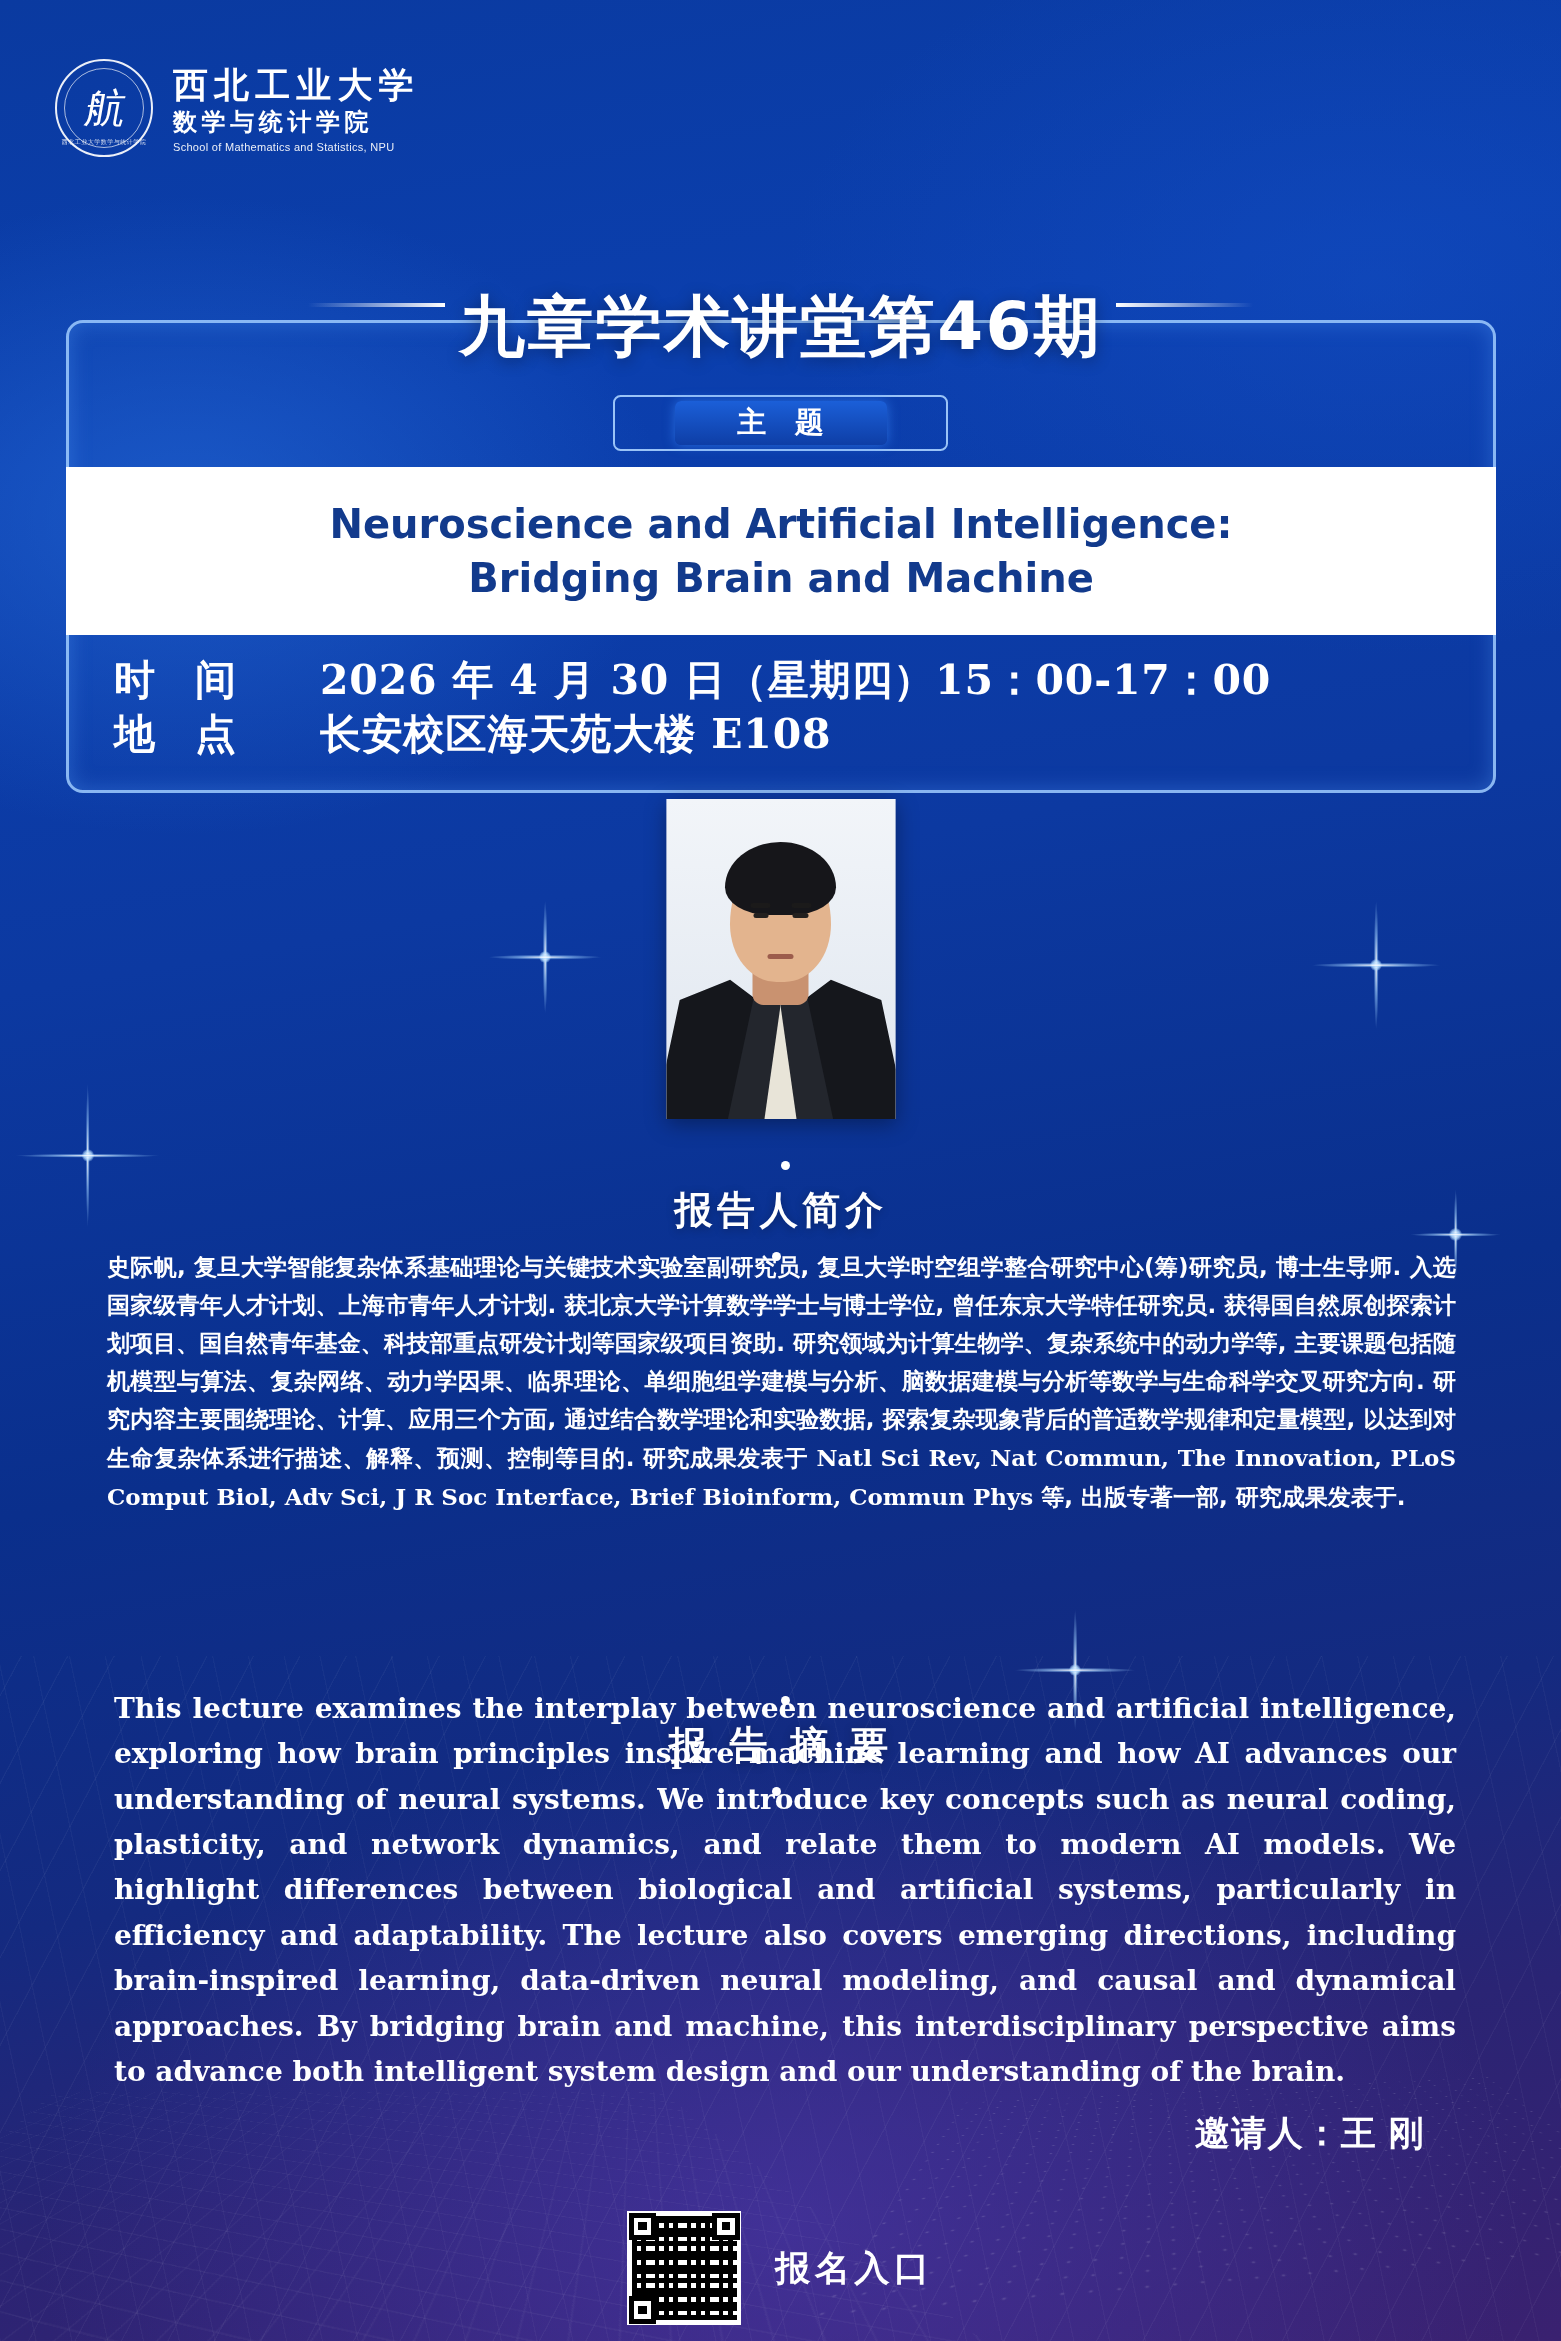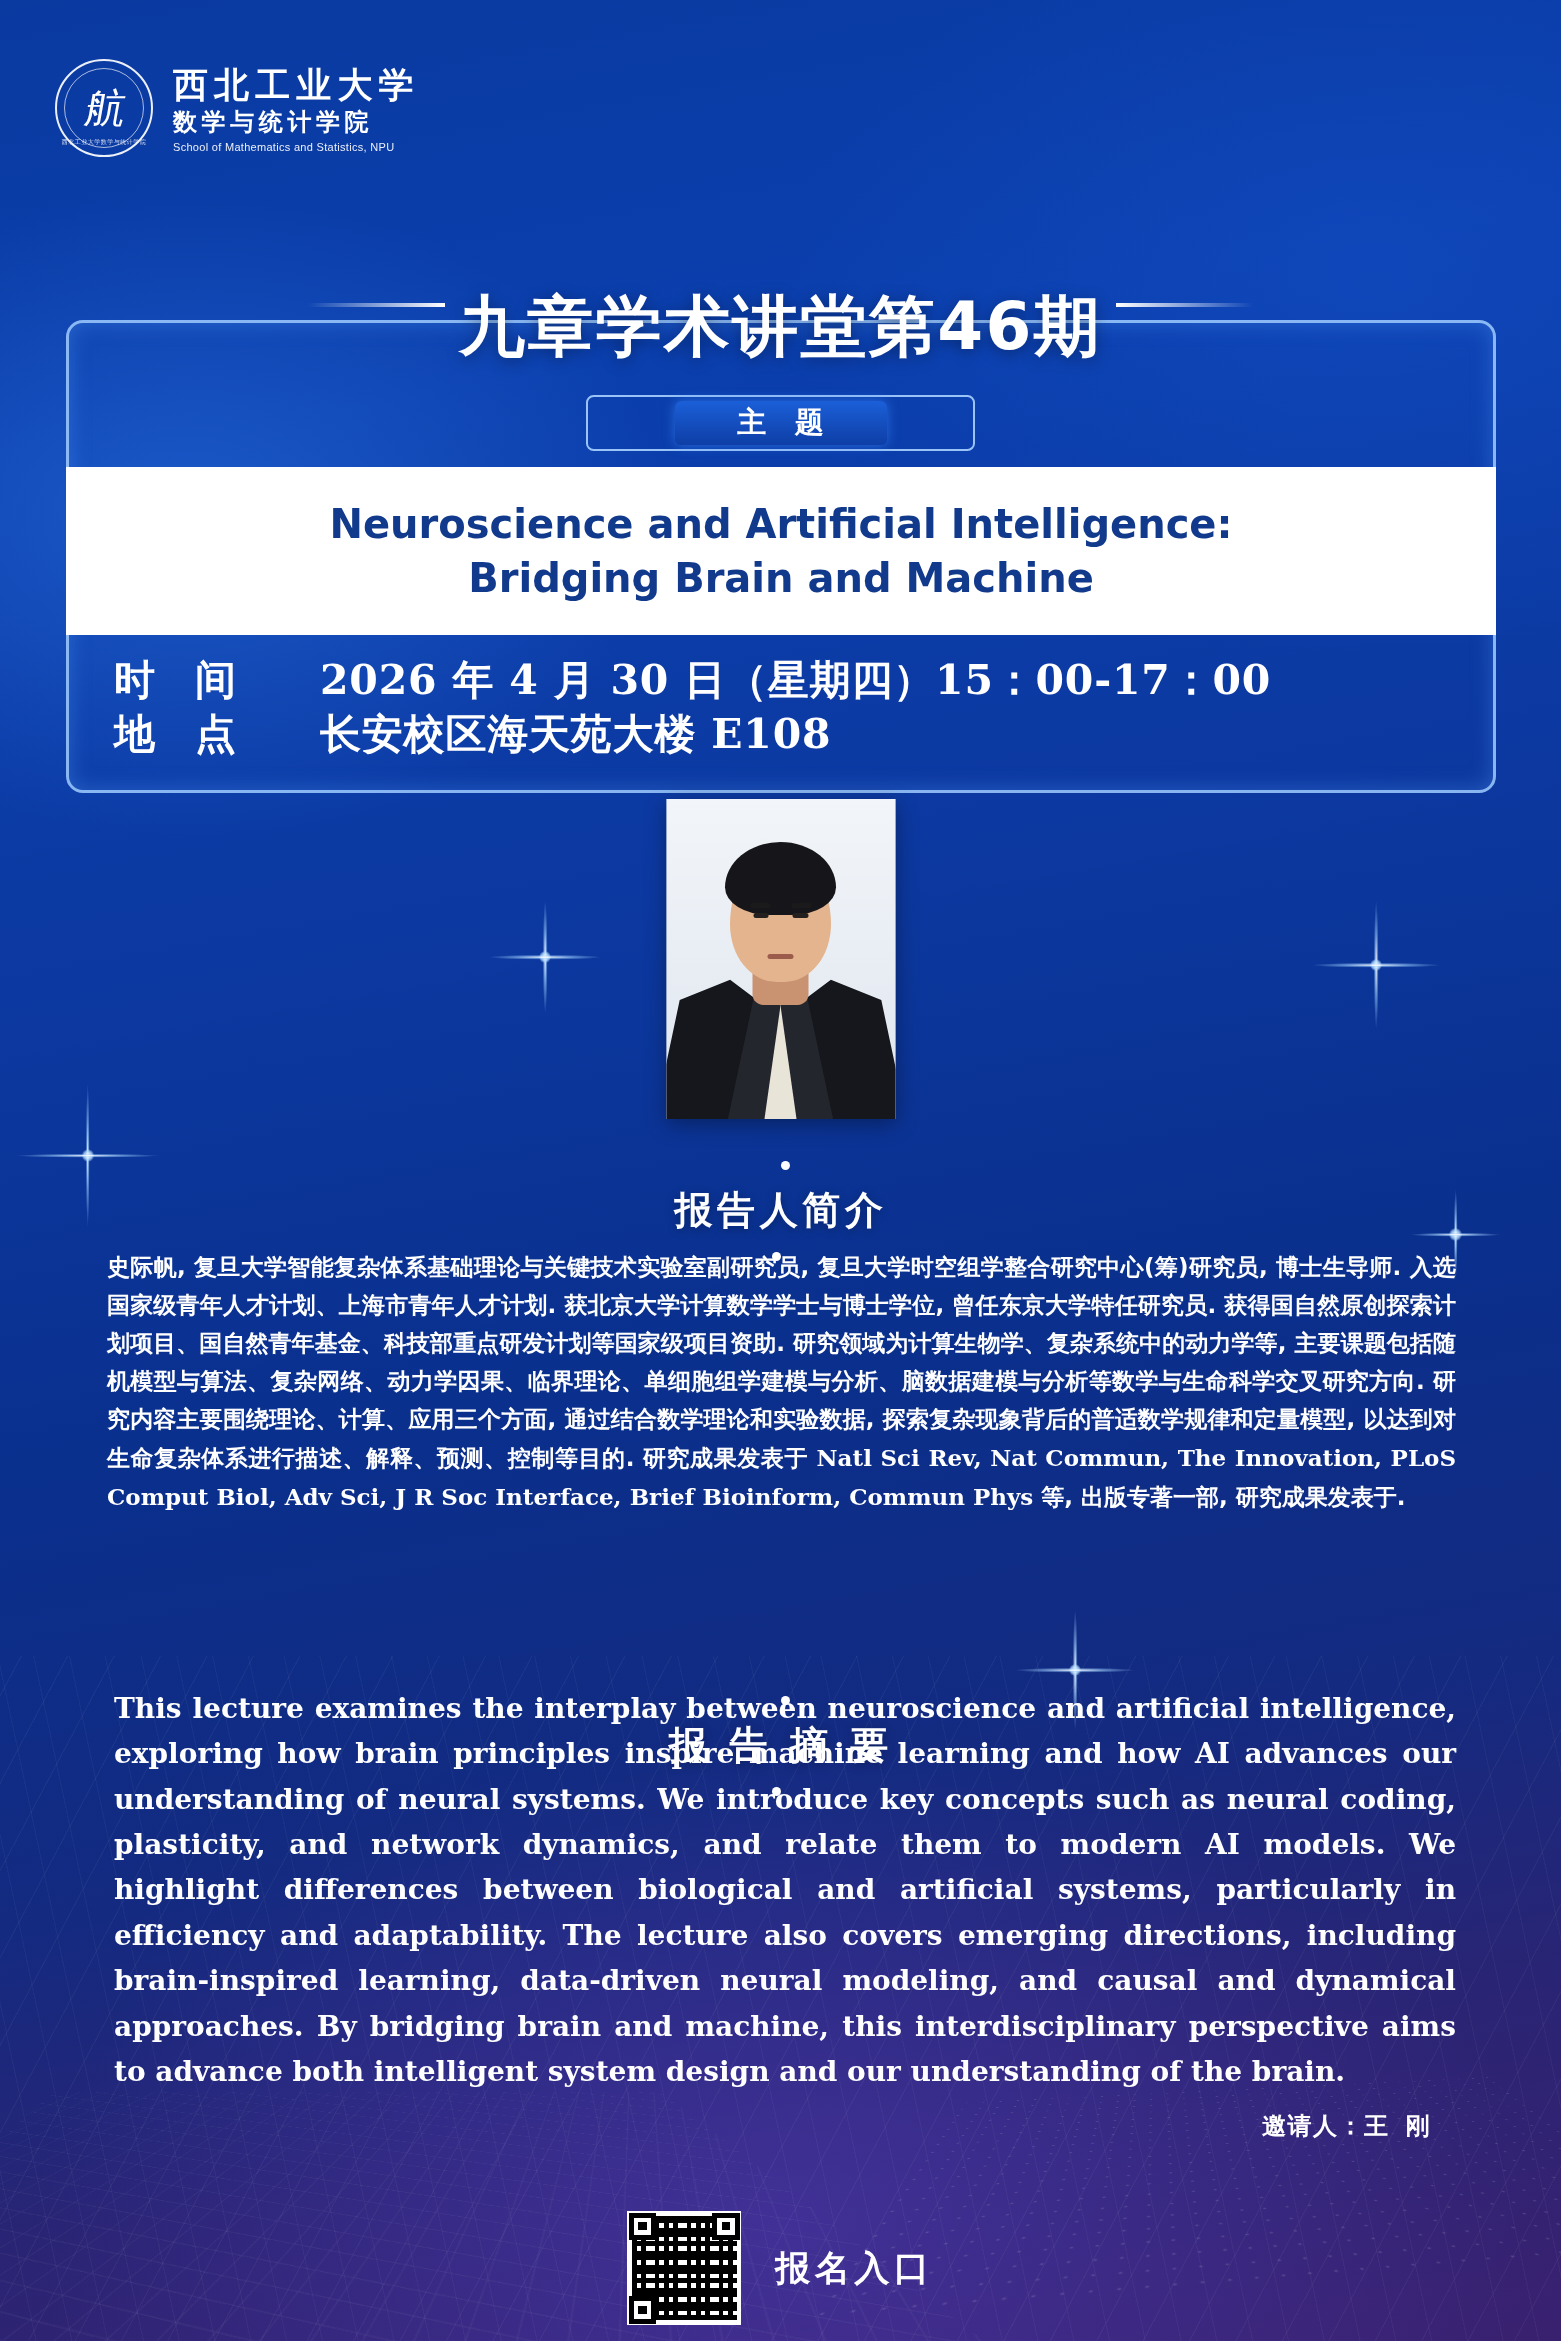--- a/index.html
+++ b/index.html
@@ -175,21 +175,21 @@
   .topic-pill-wrap {
     position: absolute;
     left: 0; right: 0;
     top: 395px;
     display: flex;
     justify-content: center;
     z-index: 6;
   }
   .topic-pill-outline {
     position: relative;
-    width: 389px; height: 56px;
+    width: 335px; height: 56px;
     border: 2.3px solid rgba(170,210,255,0.9);
     border-radius: 7.6px;
     display: flex; align-items: center; justify-content: center;
     box-sizing: border-box;
   }
   .topic-pill {
     width: 212px; height: 44px;
     background: linear-gradient(180deg, #1b5fd8 0%, #0e3ea6 100%);
     border-radius: 6.1px;
     display: flex; align-items: center; justify-content: center;
@@ -377,26 +377,26 @@
     font-family: "DejaVu Serif", serif;
     font-weight: bold;
     font-size: 28px;
     line-height: 1.62;
     text-align: justify;
     z-index: 5;
   }
 
   .inviter {
     position: absolute;
-    right: 130px;
+    right: 136px;
     top: 2110px;
     color: #ffffff;
-    font-family: Liberation Mono, monospace;
-    font-weight: bold;
-    font-size: 24px;
+    font-family: Liberation Sans, sans-serif;
+    font-weight: bold;
+    font-size: 35px;
     letter-spacing: 1.5px;
     z-index: 5;
   }
 
   
   .qr-row {
     position: absolute;
     left: 0; right: 0;
     top: 2211px;
     display: flex;

